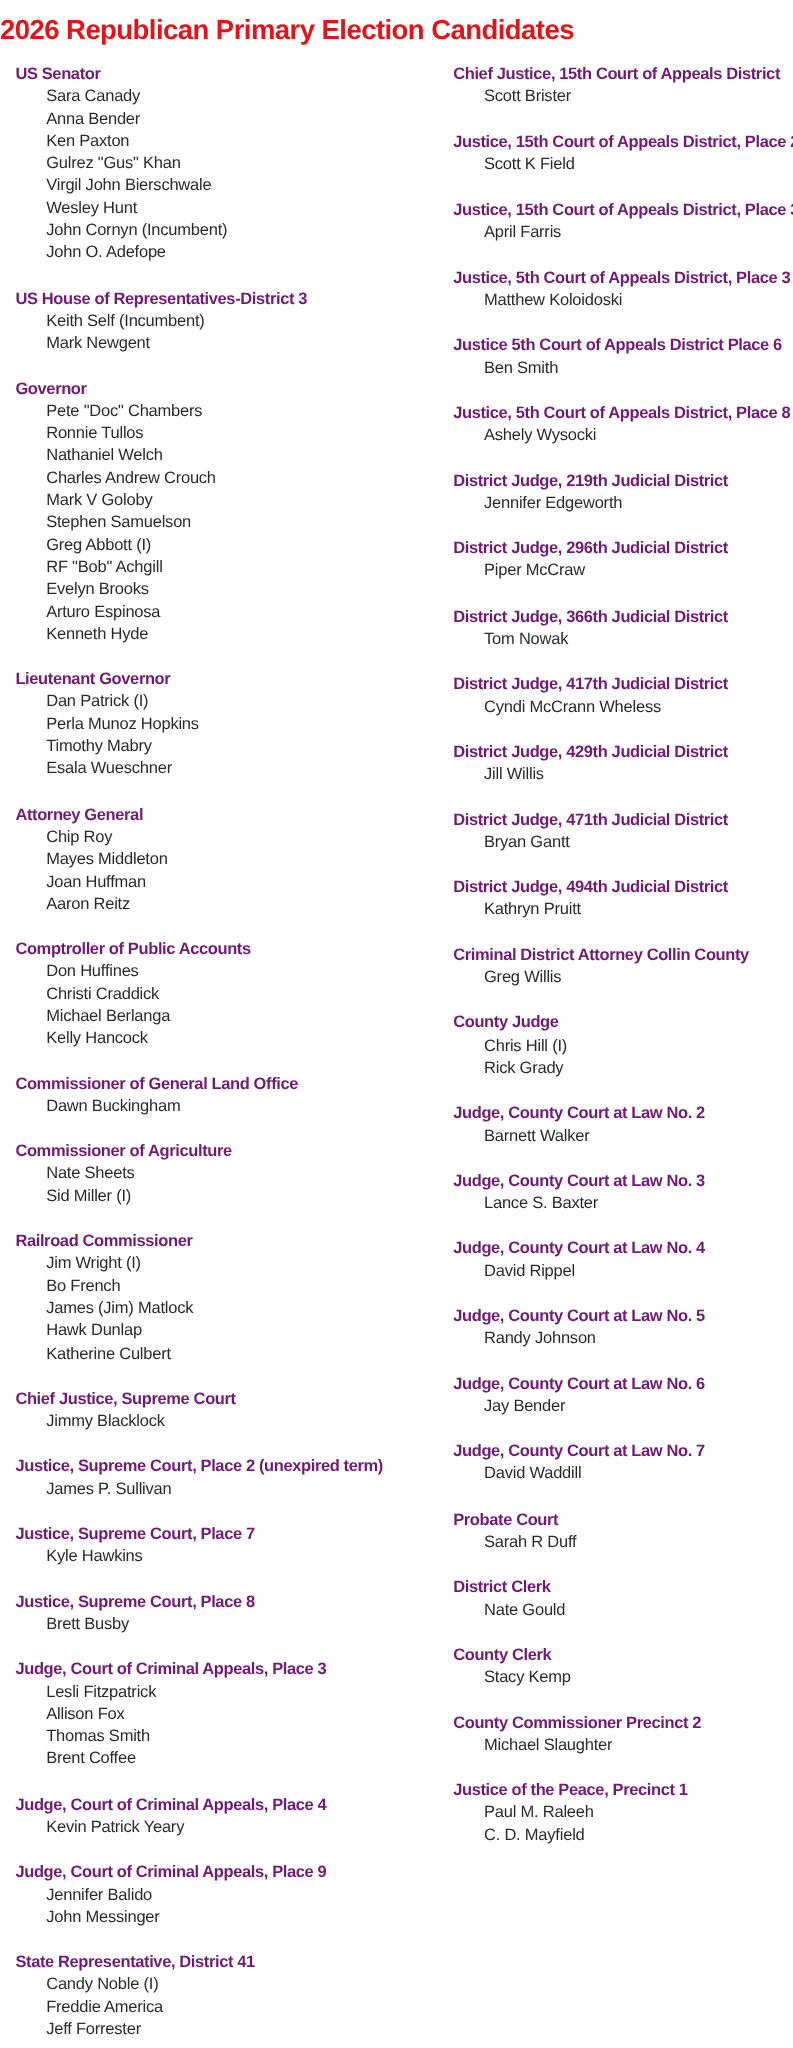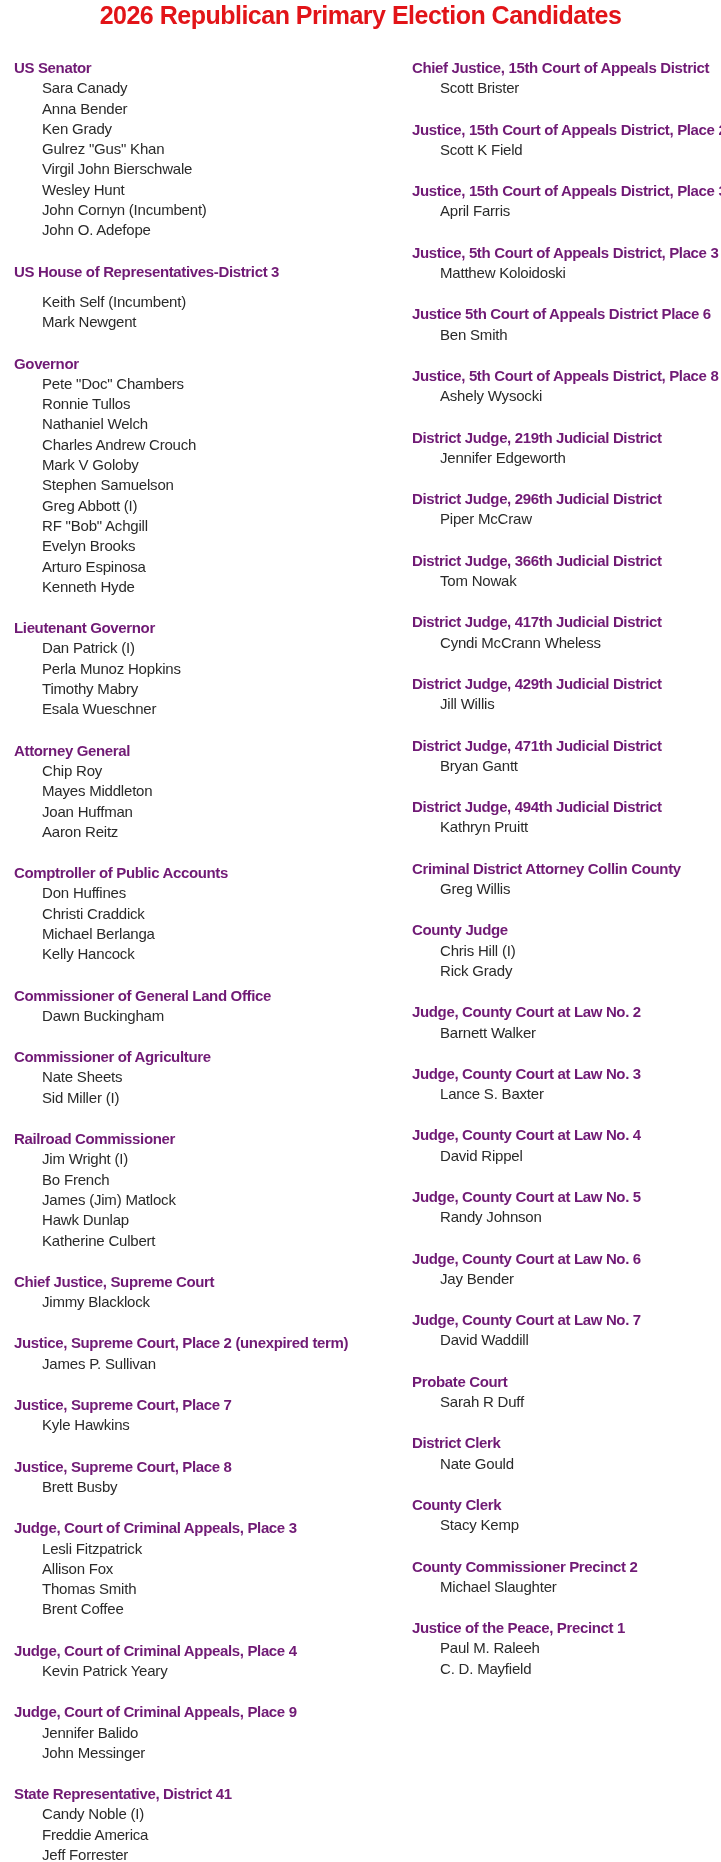--- a/index.html
+++ b/index.html
@@ -14,24 +14,23 @@
     overflow: hidden;
     font-family: "Liberation Sans", sans-serif;
     color: #222222;
   }
   .page {
     position: absolute;
     inset: 0;
   }
   .page-title {
     position: absolute;
-    top: 0;
+    top: 12px;
     left: 0;
     width: 721px;
-    text-align: center;
     font-size: 25px;
     line-height: 30px;
     font-weight: bold;
     letter-spacing: -0.5px;
     white-space: nowrap;
   }
   .column {
     position: absolute;
     top: 58px;
   }
@@ -58,35 +57,34 @@
   .candidate-name {
     font-size: 15px;
     line-height: 20.3px;
     padding-left: 28px;
     color: #2a2a2a;
     letter-spacing: -0.2px;
     white-space: nowrap;
   }
   
   .column-left .office-section:nth-child(2) .office-heading {
-    margin-bottom: 10px;
   }
 </style>
 </head>
 <body style="background: rgb(255, 255, 255);">
 
 <div class="page">
   <div class="page-title" style="color: rgb(226, 20, 24);">2026 Republican Primary Election Candidates</div>
 
   <div class="column column-left">
       <section class="office-section">
         <div class="office-heading">US Senator</div>
         <div class="candidate-name">Sara Canady</div>
         <div class="candidate-name">Anna Bender</div>
-        <div class="candidate-name">Ken Grady</div>
+        <div class="candidate-name">Ken Paxton</div>
         <div class="candidate-name">Gulrez "Gus" Khan</div>
         <div class="candidate-name">Virgil John Bierschwale</div>
         <div class="candidate-name">Wesley Hunt</div>
         <div class="candidate-name">John Cornyn (Incumbent)</div>
         <div class="candidate-name">John O. Adefope</div>
       </section>
       <section class="office-section">
         <div class="office-heading">US House of Representatives-District 3</div>
         <div class="candidate-name">Keith Self (Incumbent)</div>
         <div class="candidate-name">Mark Newgent</div>

